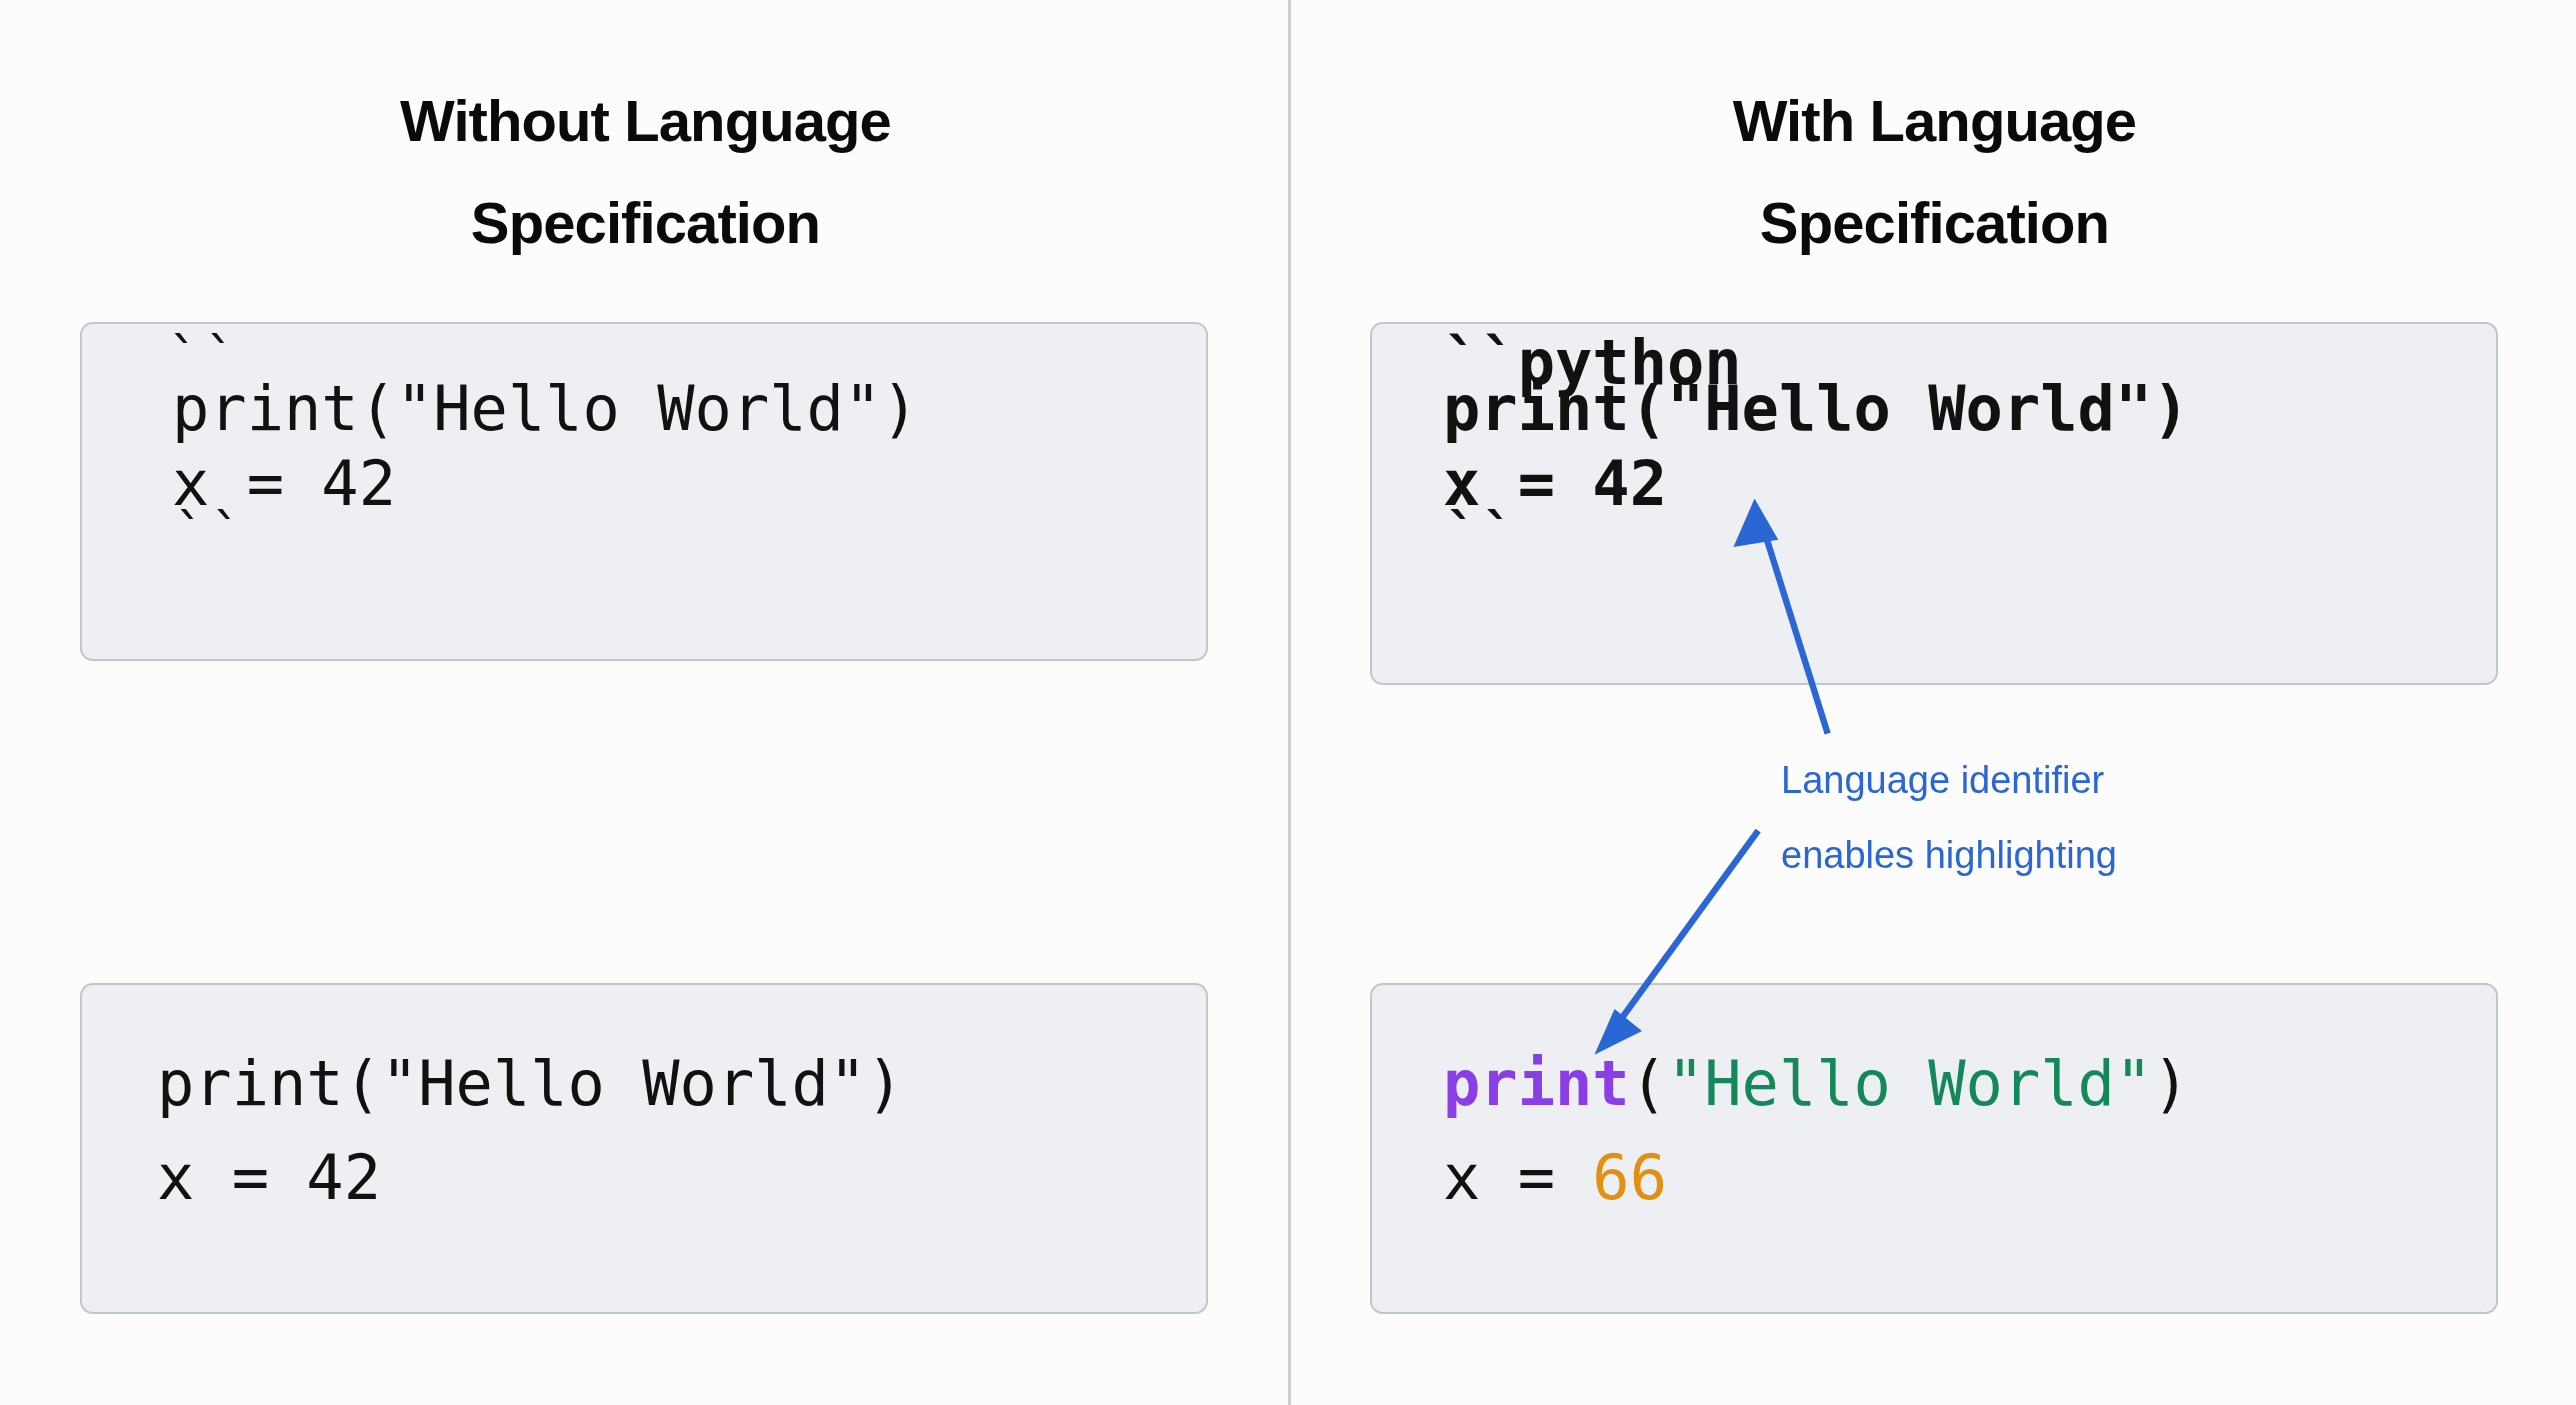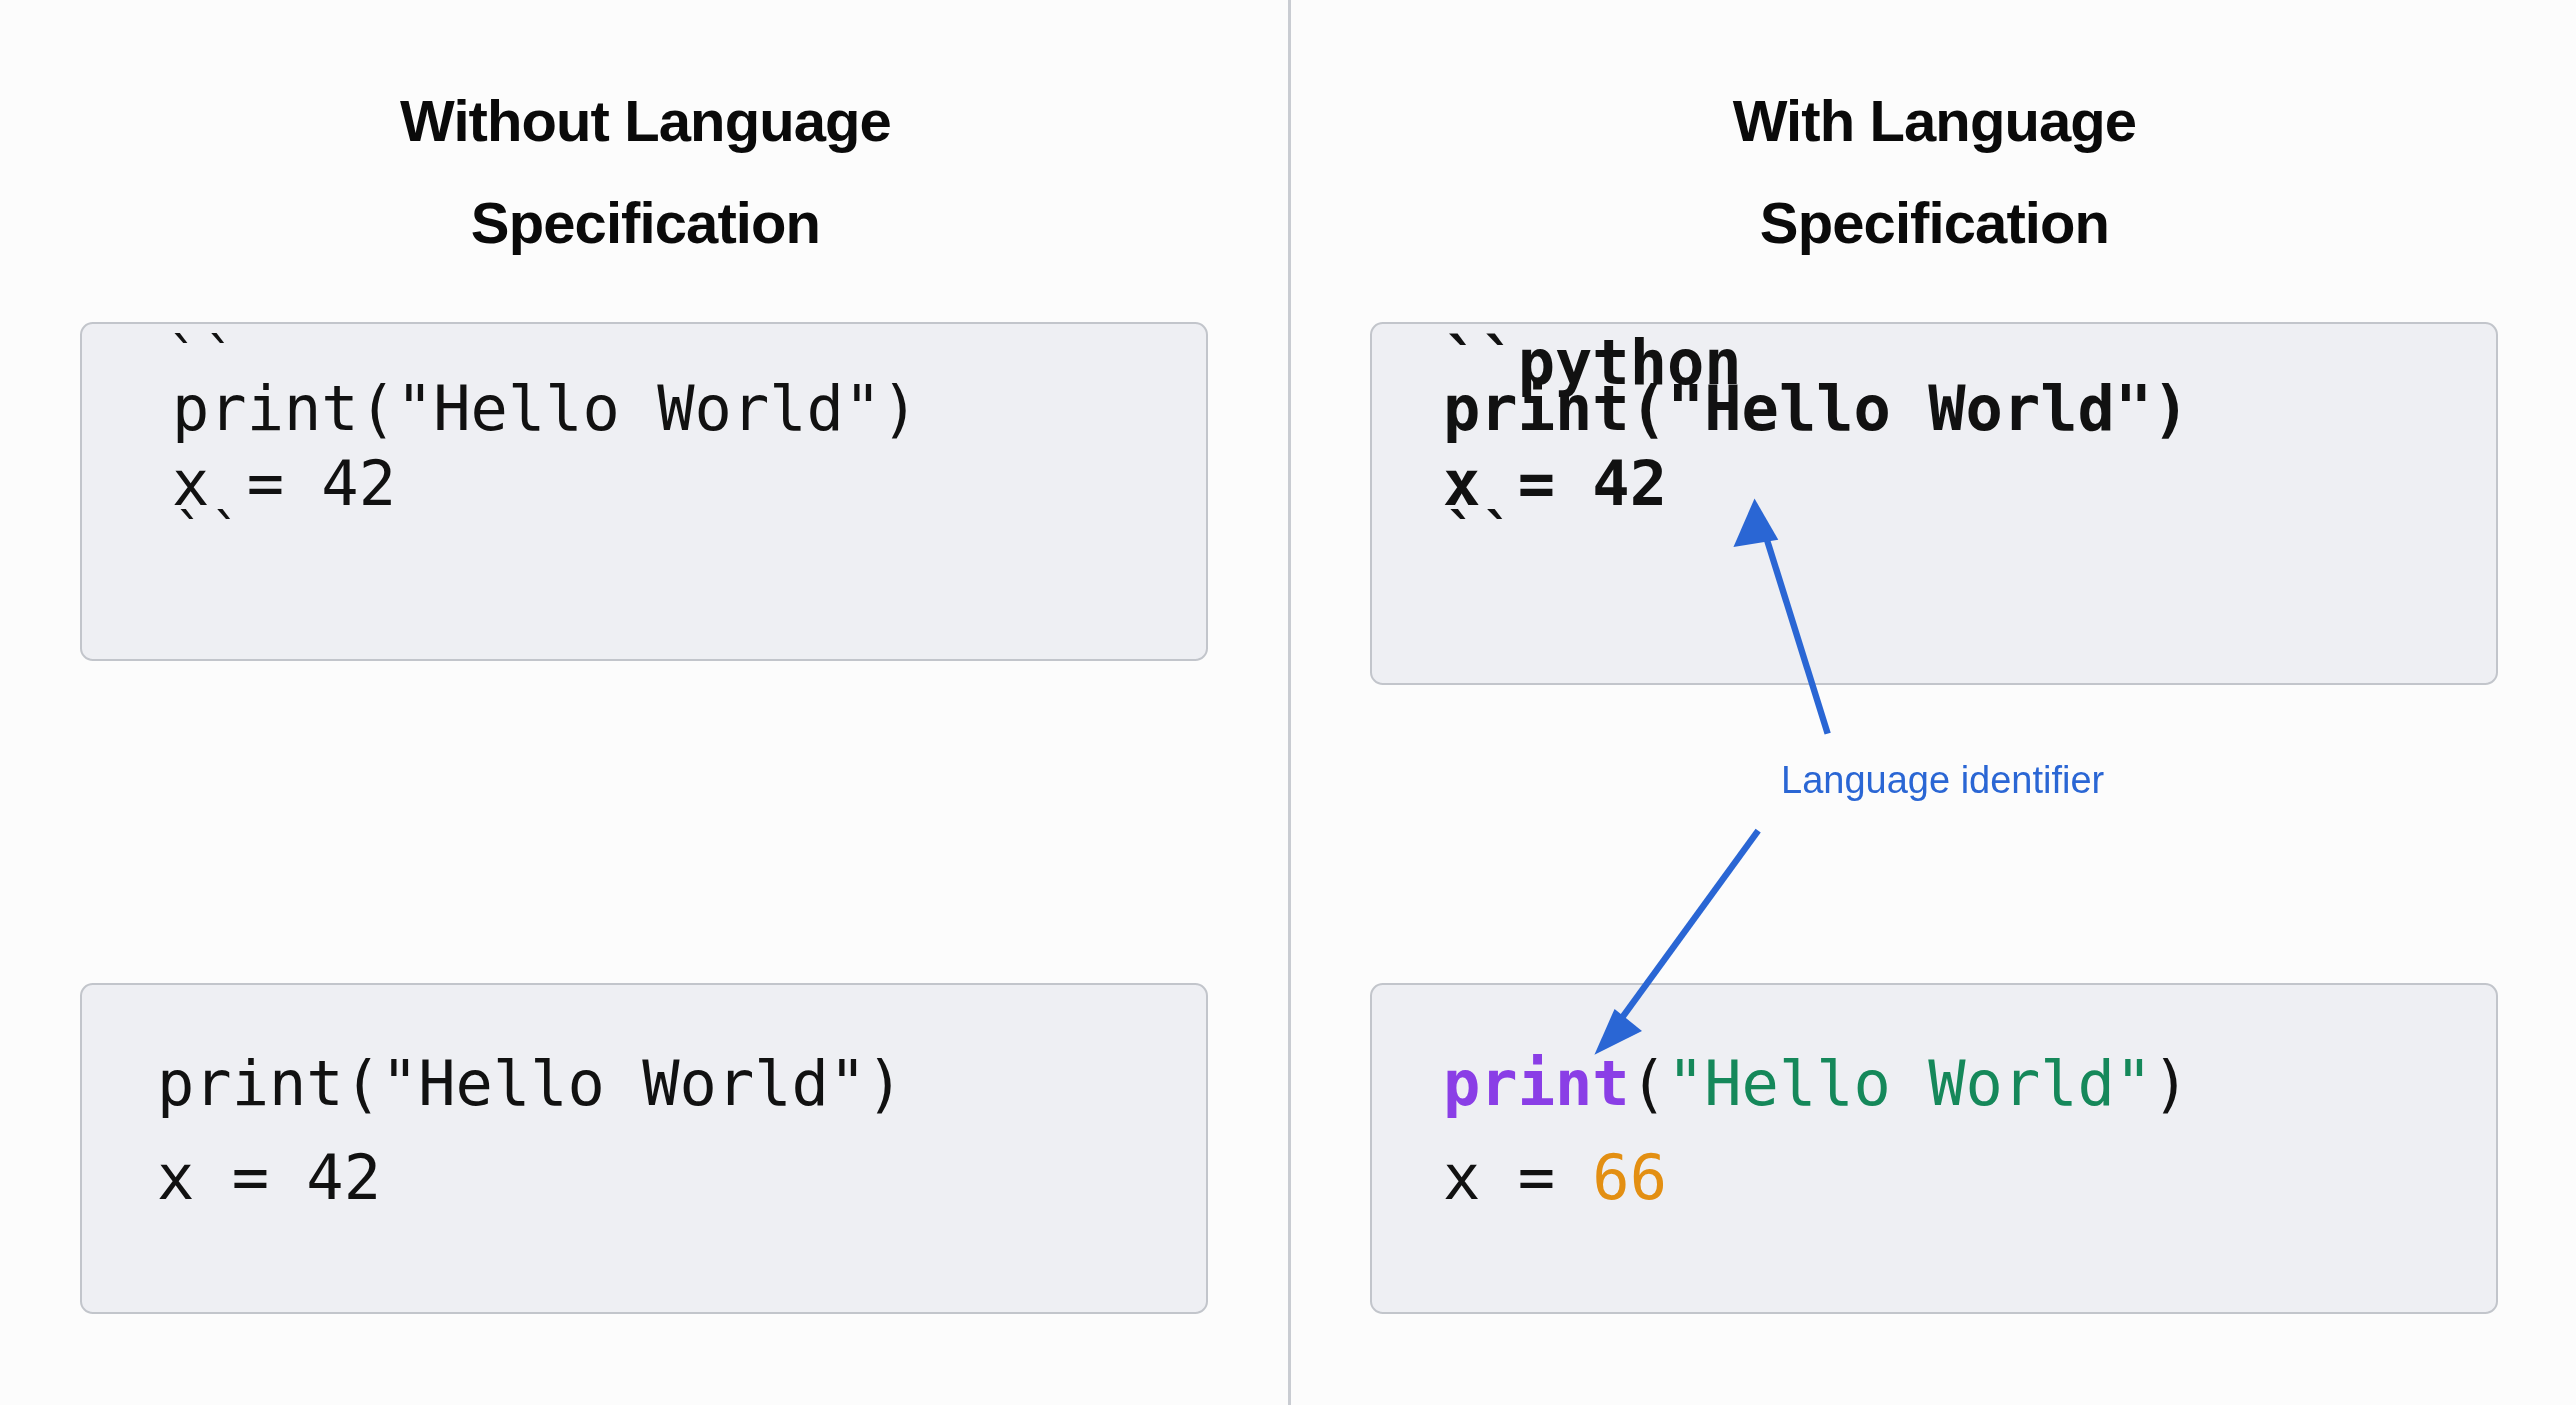--- a/index.html
+++ b/index.html
@@ -100,20 +100,21 @@
   <div class="code-line fence" style="left:73px; top:174px;">``</div>
 </div>
 
 <div class="code-box box-br">
   <div class="code-line" style="left:71px; top:62px;"><span class="kw">print</span><span>(</span><span class="str">"Hello World"</span><span>)</span></div>
   <div class="code-line" style="left:71px; top:156px;"><span>x = </span><span class="num">66</span></div>
 </div>
 
 <div class="annot">
   <span>Language identifier</span>
+  <span>enables highlighting</span>
 </div>
 
 <svg class="arrows" width="2576" height="1405" viewBox="0 0 2816 1536">
   <g>
     <line x1="1998" y1="802" x2="1930" y2="585" stroke="#2a66d4" stroke-width="7"></line>
     <polygon points="1918,545 1895,598 1944,590" fill="#2a66d4"></polygon>
   </g>
   <g>
     <line x1="1922" y1="908" x2="1770" y2="1117" stroke="#2a66d4" stroke-width="7"></line>
     <polygon points="1743,1153 1795,1127 1765,1103" fill="#2a66d4"></polygon>

